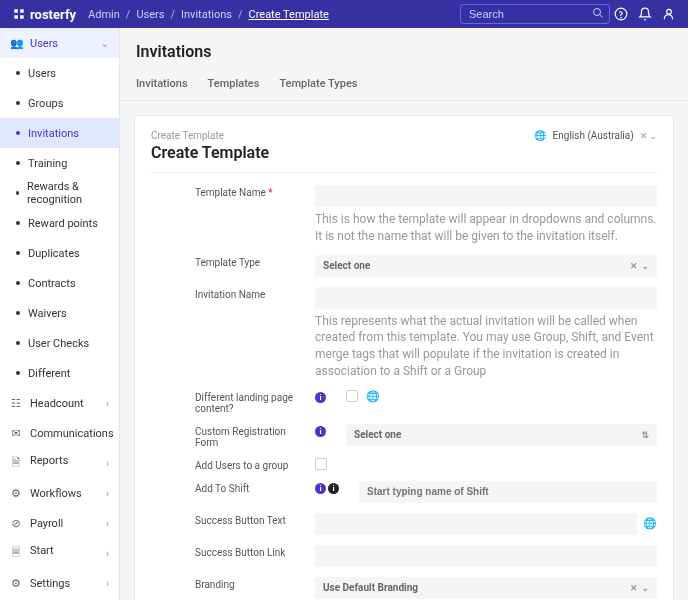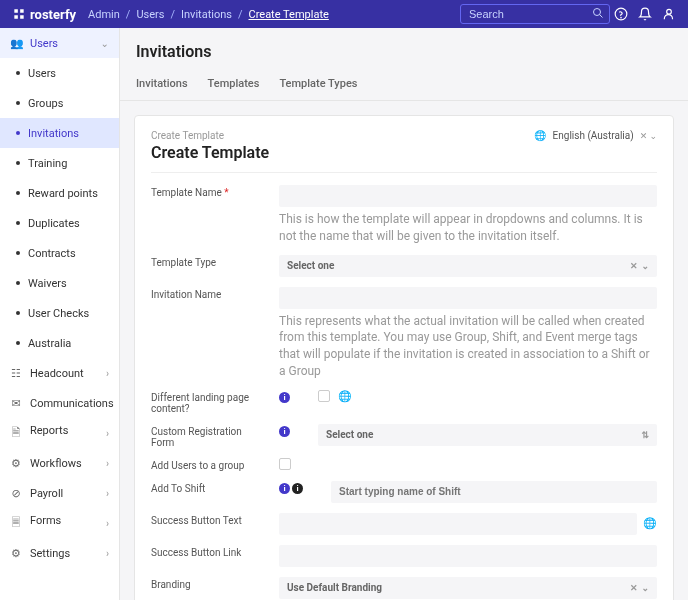--- a/index.html
+++ b/index.html
@@ -39,21 +39,21 @@
     
     .content { padding: 14px; }
     .card { background: #fff; border: 1px solid #e5e5e5; border-radius: 4px; padding: 14px 16px 50px; position: relative; }
     .card-head { display: flex; justify-content: space-between; align-items: flex-start; border-bottom: 1px solid #eee; padding-bottom: 10px; margin-bottom: 12px; }
     .card-head .bc { font-size: 10px; color: #999; }
     .card-head .ht { font-size: 16px; font-weight: 600; color: #222; margin-top: 2px; }
     .lang { display: flex; align-items: center; gap: 6px; font-size: 10px; color: #555; }
     .lang .globe { color: #4338ca; }
     .lang .xc { color: #999; font-size: 9px; }
     
-    .form-row { display: flex; gap: 28px; margin-bottom: 10px; align-items: flex-start; }
+    .form-row { display: flex; gap: 20px; margin-bottom: 10px; align-items: flex-start; margin-left: 44px; }
     .form-label { width: 100px; font-size: 10px; color: #555; padding-top: 2px; flex-shrink: 0; }
     .form-label .req { color: #dc2626; }
     .info-icons { display: flex; gap: 2px; align-items: center; flex-shrink: 0; padding-top: 2px; }
     .info-badge { width: 11px; height: 11px; border-radius: 50%; background: #4338ca; color: #fff; font-size: 8px; display: flex; align-items: center; justify-content: center; font-weight: bold; }
     .info-badge.dark { background: #222; }
     .form-field { flex: 1; }
     .txt-in, .sel-in { width: 100%; height: 22px; background: #f5f5f7; border: none; border-radius: 2px; padding: 0 8px; font-size: 10px; color: #333; font-weight: bold; }
     .sel-in { display: flex; align-items: center; justify-content: space-between; cursor: pointer; }
     .sel-in .sv { color: #666; }
     .sel-in .sc { color: #999; font-size: 9px; display: flex; gap: 4px; }
@@ -139,41 +139,45 @@
     <div class="sb-item sub active">
         <span class="dot"></span>
         <span>Invitations</span>
       </div>
     <div class="sb-item sub">
         <span class="dot"></span>
         <span>Training</span>
       </div>
     <div class="sb-item sub">
         <span class="dot"></span>
+        <span>Rewards &amp; recognition</span>
+      </div>
+    <div class="sb-item sub">
+        <span class="dot"></span>
         <span>Reward points</span>
       </div>
     <div class="sb-item sub">
         <span class="dot"></span>
         <span>Duplicates</span>
       </div>
     <div class="sb-item sub">
         <span class="dot"></span>
         <span>Contracts</span>
       </div>
     <div class="sb-item sub">
         <span class="dot"></span>
         <span>Waivers</span>
       </div>
     <div class="sb-item sub">
         <span class="dot"></span>
         <span>User Checks</span>
       </div>
     <div class="sb-item sub">
         <span class="dot"></span>
-        <span>Australia</span>
+        <span>Different</span>
       </div>
     <div class="sb-item cat">
         <span style="display:flex;gap:8px;">
           <span class="icon">☷</span>
           <span>Headcount</span>
         </span>
         <span class="chev">›</span>
       </div>
     <div class="sb-item cat">
         <span style="display:flex;gap:8px;">
@@ -198,21 +202,21 @@
     <div class="sb-item cat">
         <span style="display:flex;gap:8px;">
           <span class="icon">⊘</span>
           <span>Payroll</span>
         </span>
         <span class="chev">›</span>
       </div>
     <div class="sb-item cat">
         <span style="display:flex;gap:8px;">
           <span class="icon">🗏</span>
-          <span>Forms</span>
+          <span>Start</span>
         </span>
         <span class="chev">›</span>
       </div>
     <div class="sb-item cat">
         <span style="display:flex;gap:8px;">
           <span class="icon">⚙</span>
           <span>Settings</span>
         </span>
         <span class="chev">›</span>
       </div>

